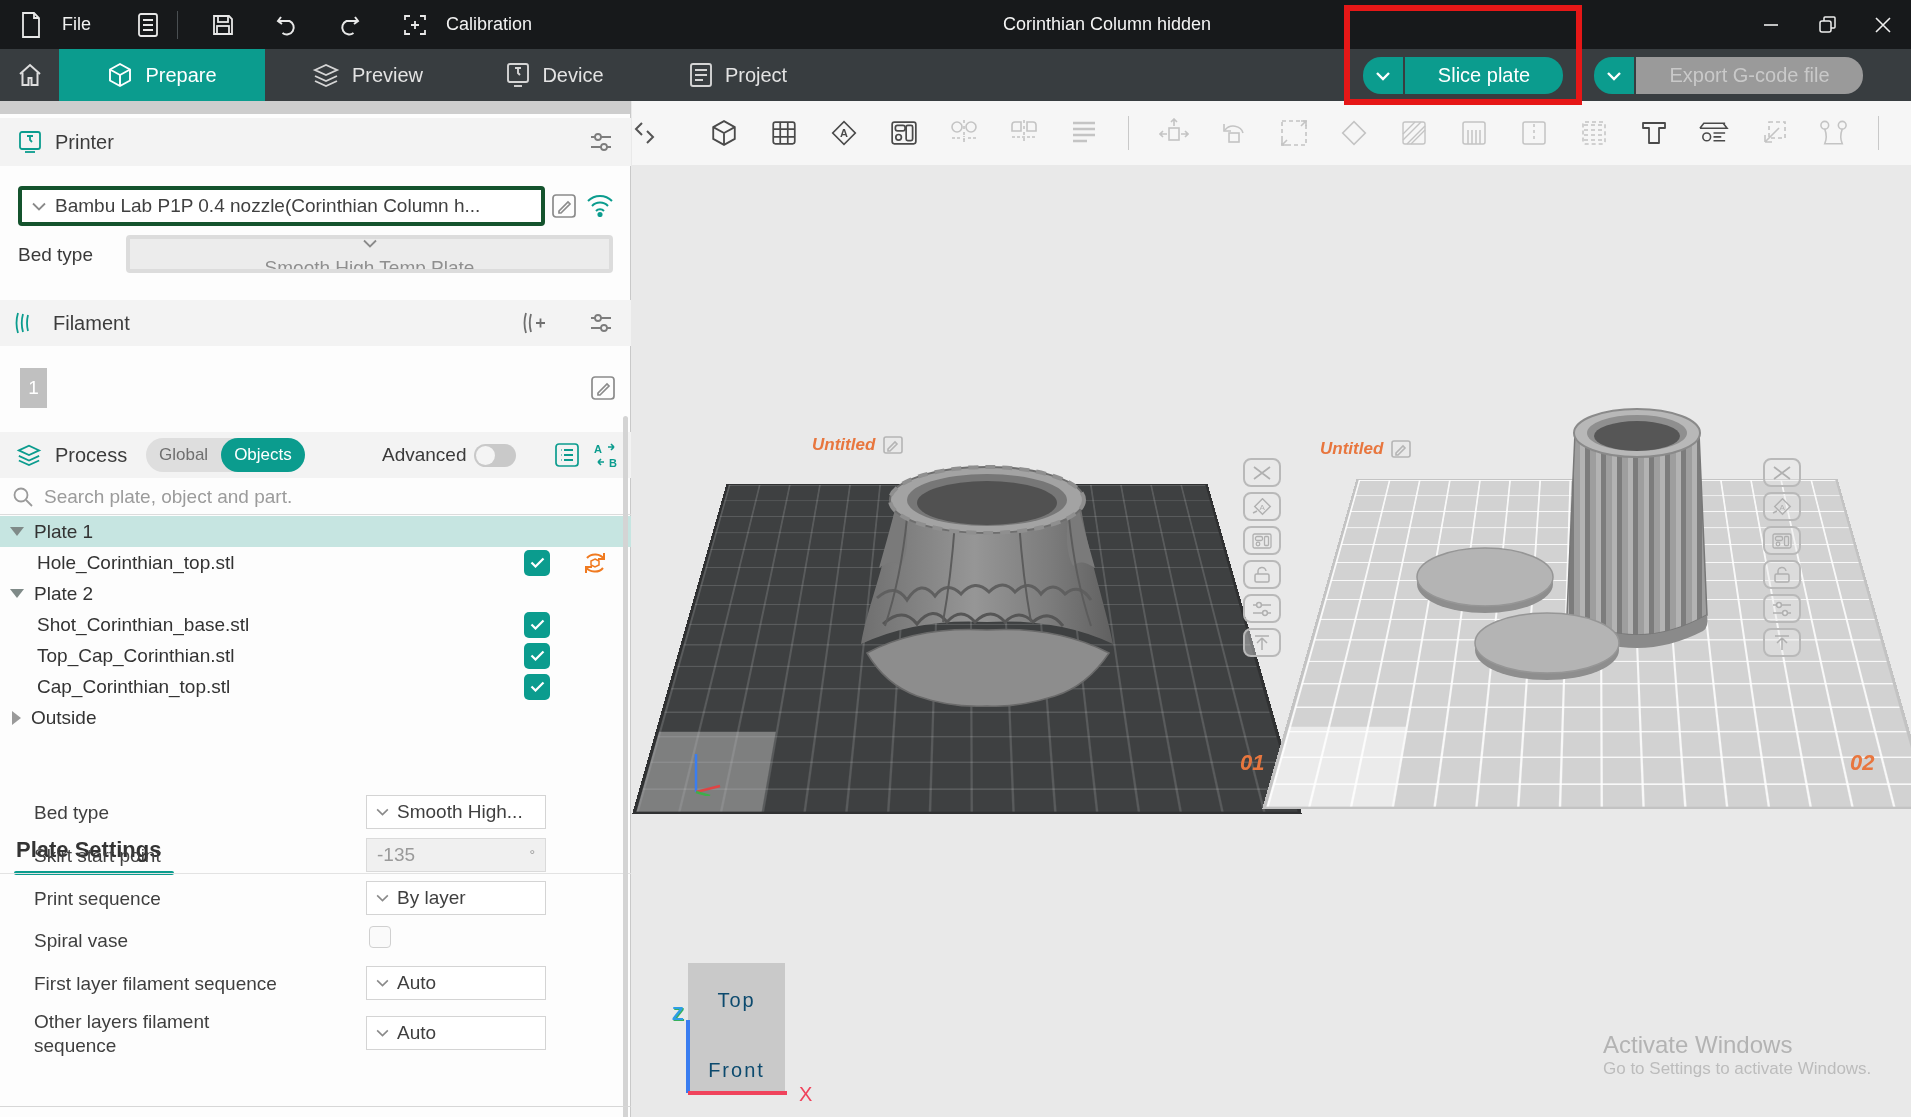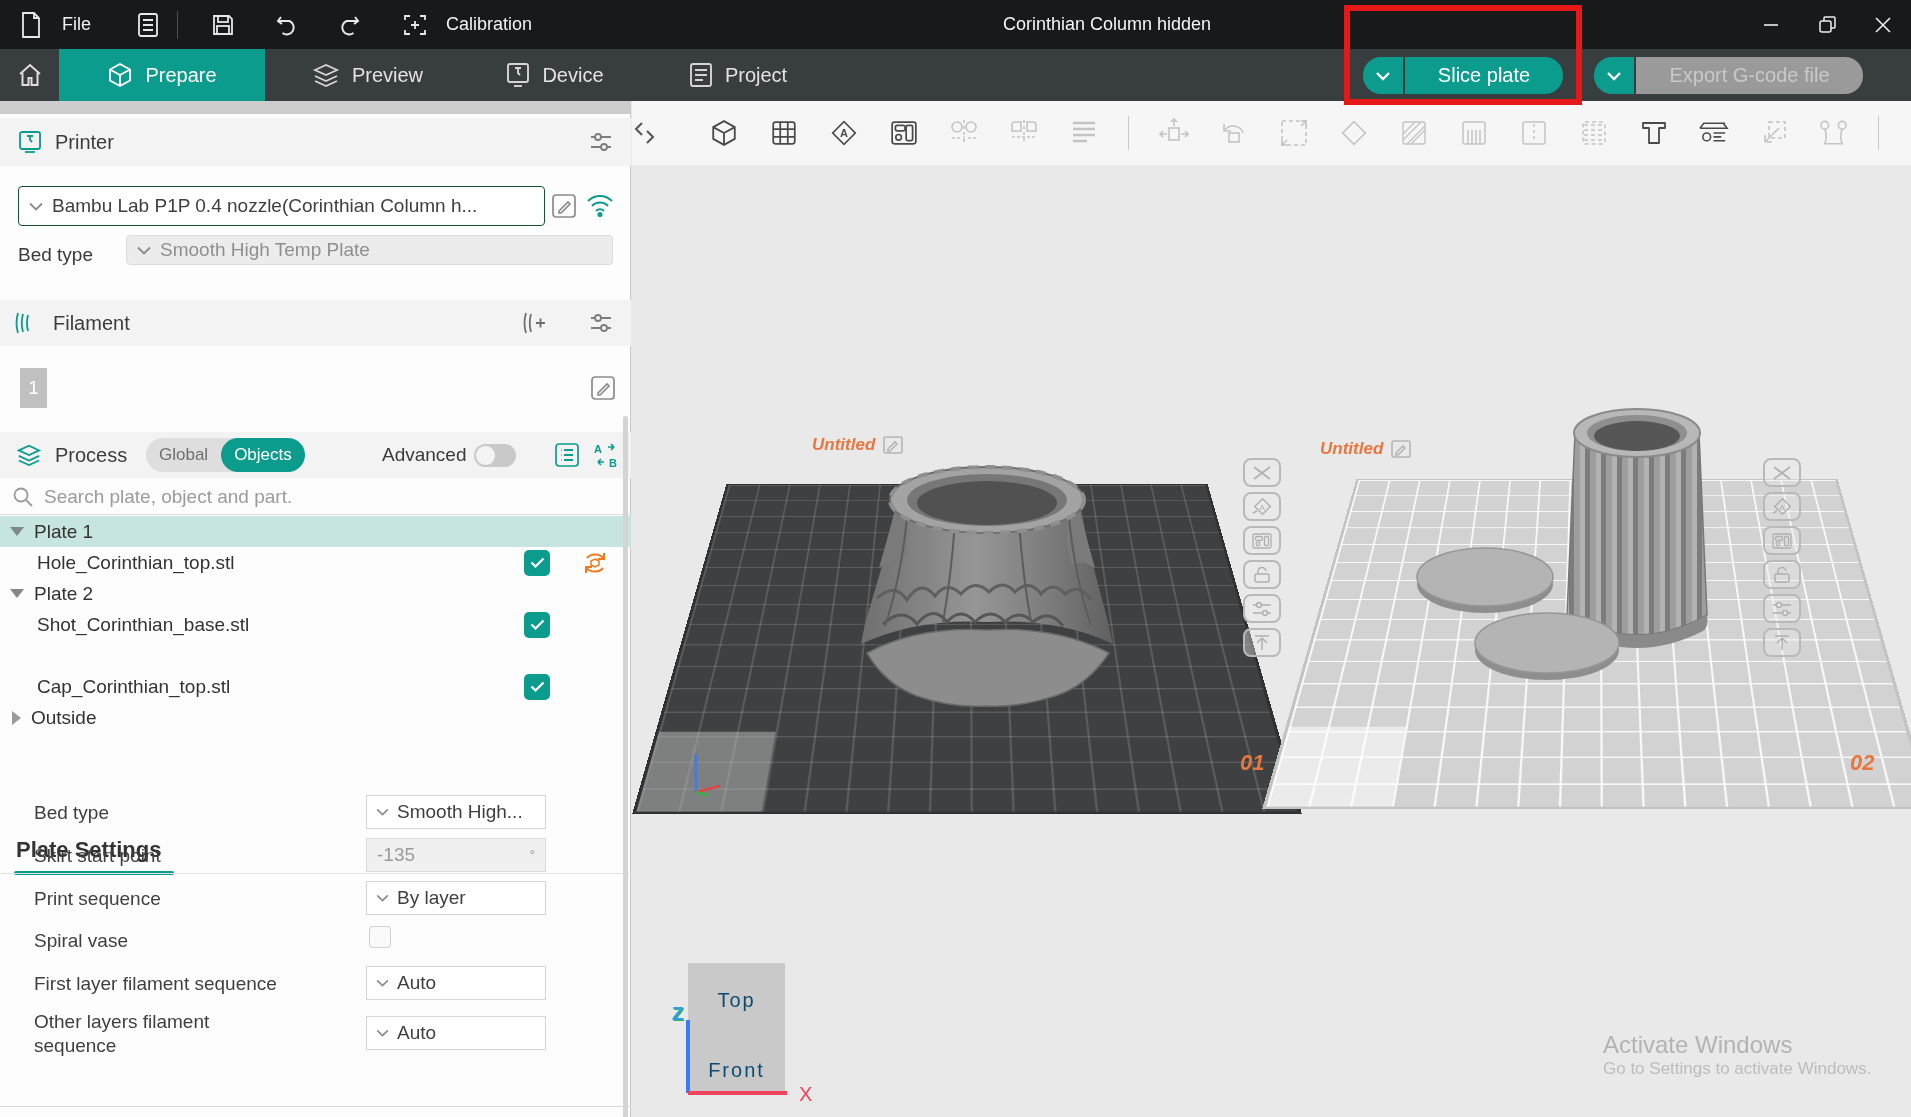--- a/index.html
+++ b/index.html
@@ -42,21 +42,21 @@
     border:6px solid #e61717; z-index:60; pointer-events:none; }
 
   
   #sidebar { position:absolute; left:0; top:101px; width:631px; height:1016px; background:#fdfdfd;
     border-right:1px solid #c9c9c9; color:#3a3a3a; }
   #sidebar-topstrip { position:absolute; left:0; top:0; width:100%; height:13px; background:#cdcdcd; }
   .sec-header { position:absolute; left:0; width:631px; background:#f3f3f3; display:flex; align-items:center; }
   .sec-title { font-size:20px; color:#3c3c3c; }
   .hicon { display:flex; align-items:center; justify-content:center; }
   .selectbox { position:absolute; display:flex; align-items:center; gap:9px; background:#fff;
-    border:1px solid #14532d; border-radius:4px; padding:0 10px; font-size:19px; color:#404040; }
+    border:4px solid #14532d; border-radius:4px; padding:0 10px; font-size:19px; color:#404040; }
   .selectbox .chev { color:#8a8a8a; flex:0 0 auto; display:flex; }
   .selectbox.gray { background:#ececec; color:#8f8f8f; border-color:#dcdcdc; }
   .ellip { white-space:nowrap; overflow:hidden; }
   .side-label { position:absolute; font-size:19px; color:#3a3a3a; }
 
   #search-row { position:absolute; left:0; top:379px; width:631px; height:35px; display:flex; align-items:center;
     gap:10px; padding-left:12px; border-bottom:1px solid #dcdcdc; color:#9b9b9b; font-size:19px; }
 
   .pill-toggle { position:absolute; left:146px; top:6px; width:148px; height:34px; background:#dedede;
     border-radius:17px; display:flex; align-items:center; }
@@ -309,21 +309,21 @@
           <path d="M8 18 L17 9 l2 2 -9 9 h-2 z"></path>
         </svg>
     </span>
     <span class="hicon" style="position:absolute; left:586px; top:92px; color:#0b9c8e;">
       <svg width="28" height="24" viewBox="0 0 28 24" fill="none" stroke="currentColor" stroke-width="2">
         <path d="M2 8 a17 17 0 0 1 24 0 M6 13 a11 11 0 0 1 16 0 M10 18 a5.5 5.5 0 0 1 8 0"></path>
           <circle cx="14" cy="21.5" r="1.6" fill="currentColor"></circle>
         </svg>
     </span>
     <span class="side-label" style="left:18px; top:143px;">Bed type</span>
-    <div class="selectbox gray" style="left:126px; top:134px; width:487px; height:30px;">
+    <div class="selectbox gray" style="left:126px; top:134px; width:487px; height:38px;flex-direction:column;">
       <span class="chev">
         <svg width="14" height="9" viewBox="0 0 14 9" fill="none" stroke="currentColor" stroke-width="1.8">
             <path d="M1 1.5 L7 7.5 L13 1.5"></path>
           </svg>
         </span>
       <span class="ellip">Smooth High Temp Plate</span>
     </div>
 
     <div class="sec-header" style="top:199px; height:46px; padding-left:14px; gap:13px;">
       <span class="hicon" style="color:#0b9c8e;">
@@ -418,20 +418,28 @@
           <path d="M15 10 l4 2 v4 l-4 2 -4 -2 v-4 z" stroke-width="1.5"></path>
           </svg>
         </span>
     </div>
     <div class="tree-row" style="top:477px; padding-left:10px;">
       <span class="tri down"></span>
       <span>Plate 2</span>
     </div>
     <div class="tree-row" style="top:508px; padding-left:37px;">
       <span>Shot_Corinthian_base.stl</span>
+      <span class="cb">
+        <svg width="15" height="11" viewBox="0 0 15 11" fill="none" stroke="#fff" stroke-width="2.2">
+            <path d="M1.5 5.5 L5.5 9.5 L13.5 1.5"></path>
+          </svg>
+        </span>
+    </div>
+    <div class="tree-row" style="top:539px; padding-left:37px;">
+      <span>Top_Cap_Corinthian.stl</span>
       <span class="cb">
         <svg width="15" height="11" viewBox="0 0 15 11" fill="none" stroke="#fff" stroke-width="2.2">
             <path d="M1.5 5.5 L5.5 9.5 L13.5 1.5"></path>
           </svg>
         </span>
     </div>
     <div class="tree-row" style="top:601px; padding-left:12px;">
       <span class="tri right"></span>
       <span>Outside</span>
     </div>

